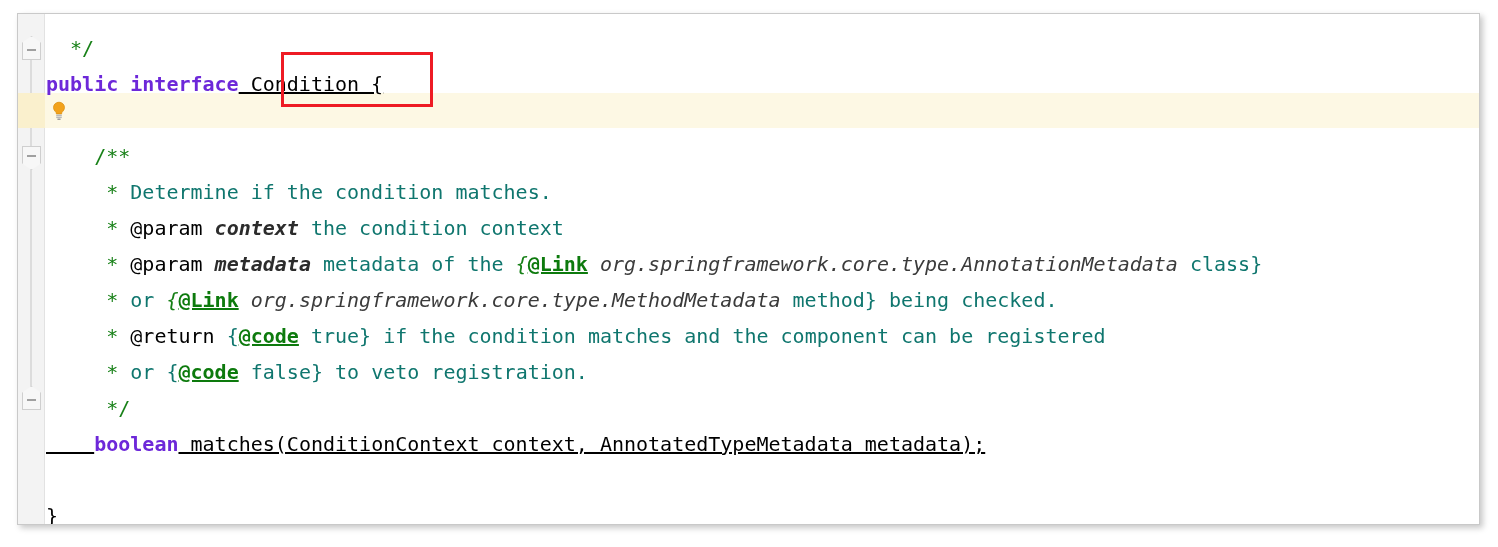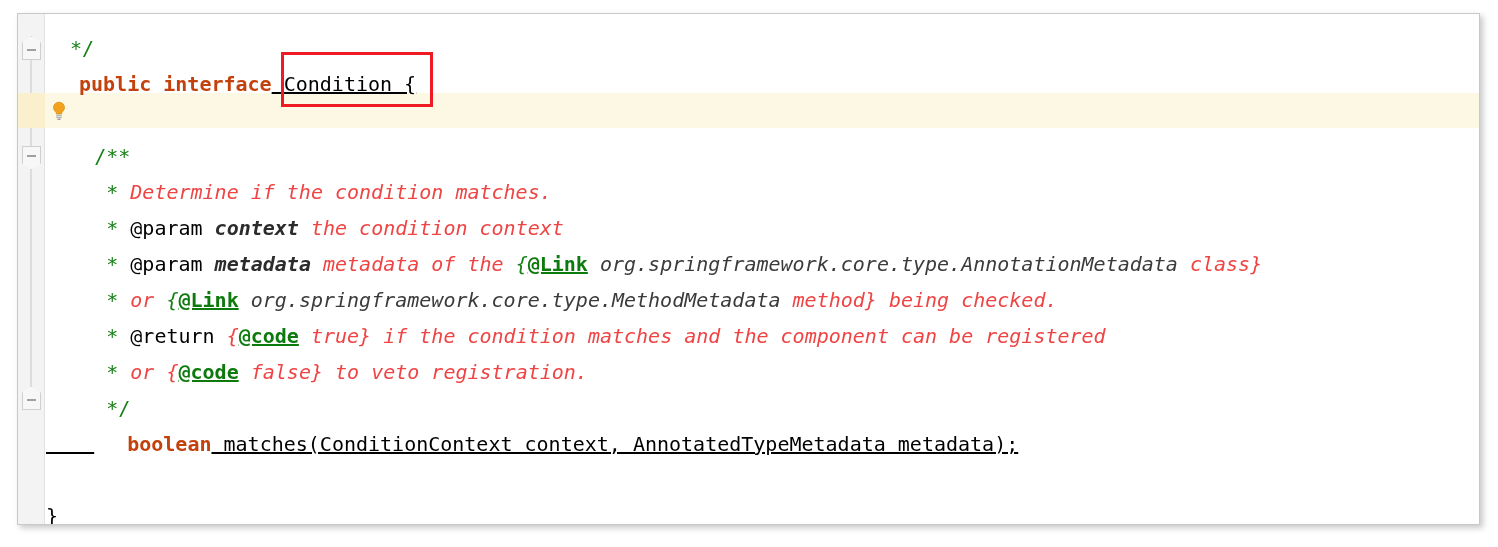--- a/index.html
+++ b/index.html
@@ -121,23 +121,23 @@
     color: #000000;
   }
   .line {
     position: absolute;
     left: 0;
     height: 36px;
     white-space: pre;
   }
 
   
-  .kw       { color: #c2410c; font-weight: bold; padding-left: 33px; }
+  .kw       { color: #6d28d9; font-weight: bold; }
   .plain    { color: #000000; text-decoration: underline; }
-  .cmt      { color: #ef4444; font-style: italic; }
+  .cmt      { color: #0f766e; }
   .cmt-nb   { color: #178017; }               , *) */
   .jd-tag   { color: #0d7a0d; font-weight: bold; font-style: italic;
               text-decoration: underline; }
   .jd-tag-u { color: #0d7a0d; font-weight: bold;
               text-decoration: underline; }
   .jd-param { color: #2c2c2c; font-weight: bold; font-style: italic; }
   .jd-ref   { color: #3b3b3b; font-style: italic; }
   .jd-brace { color: #178017; font-style: italic; }
 
   

